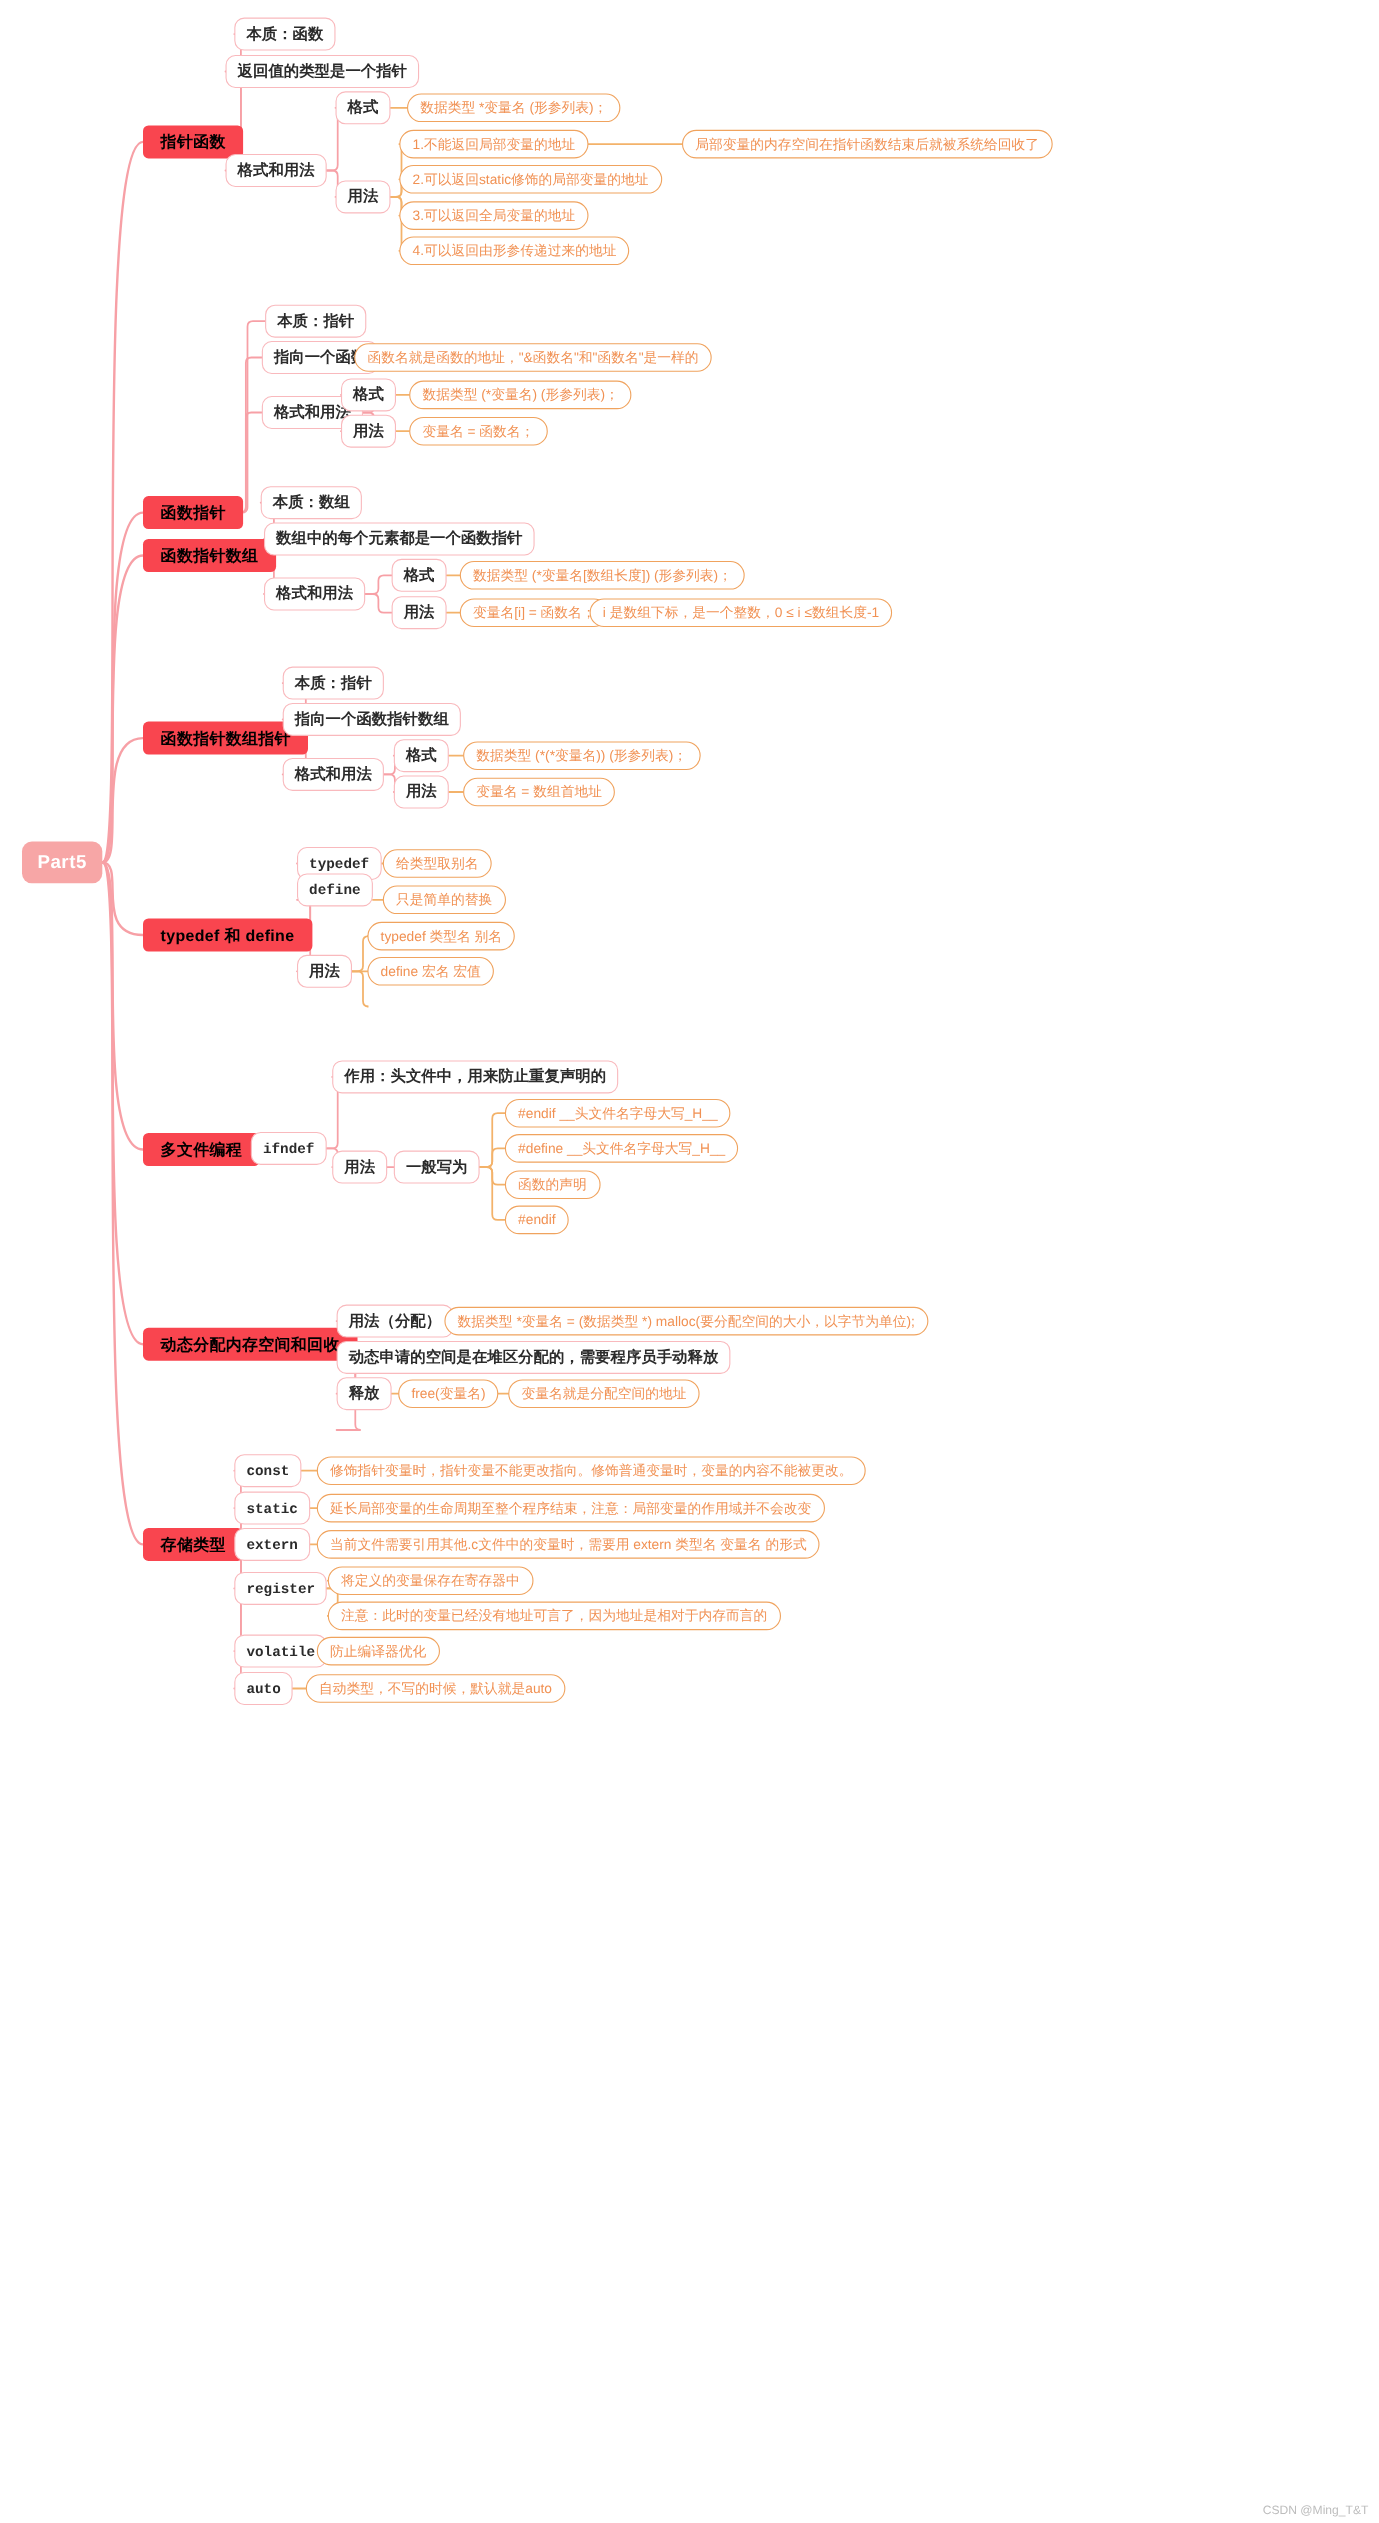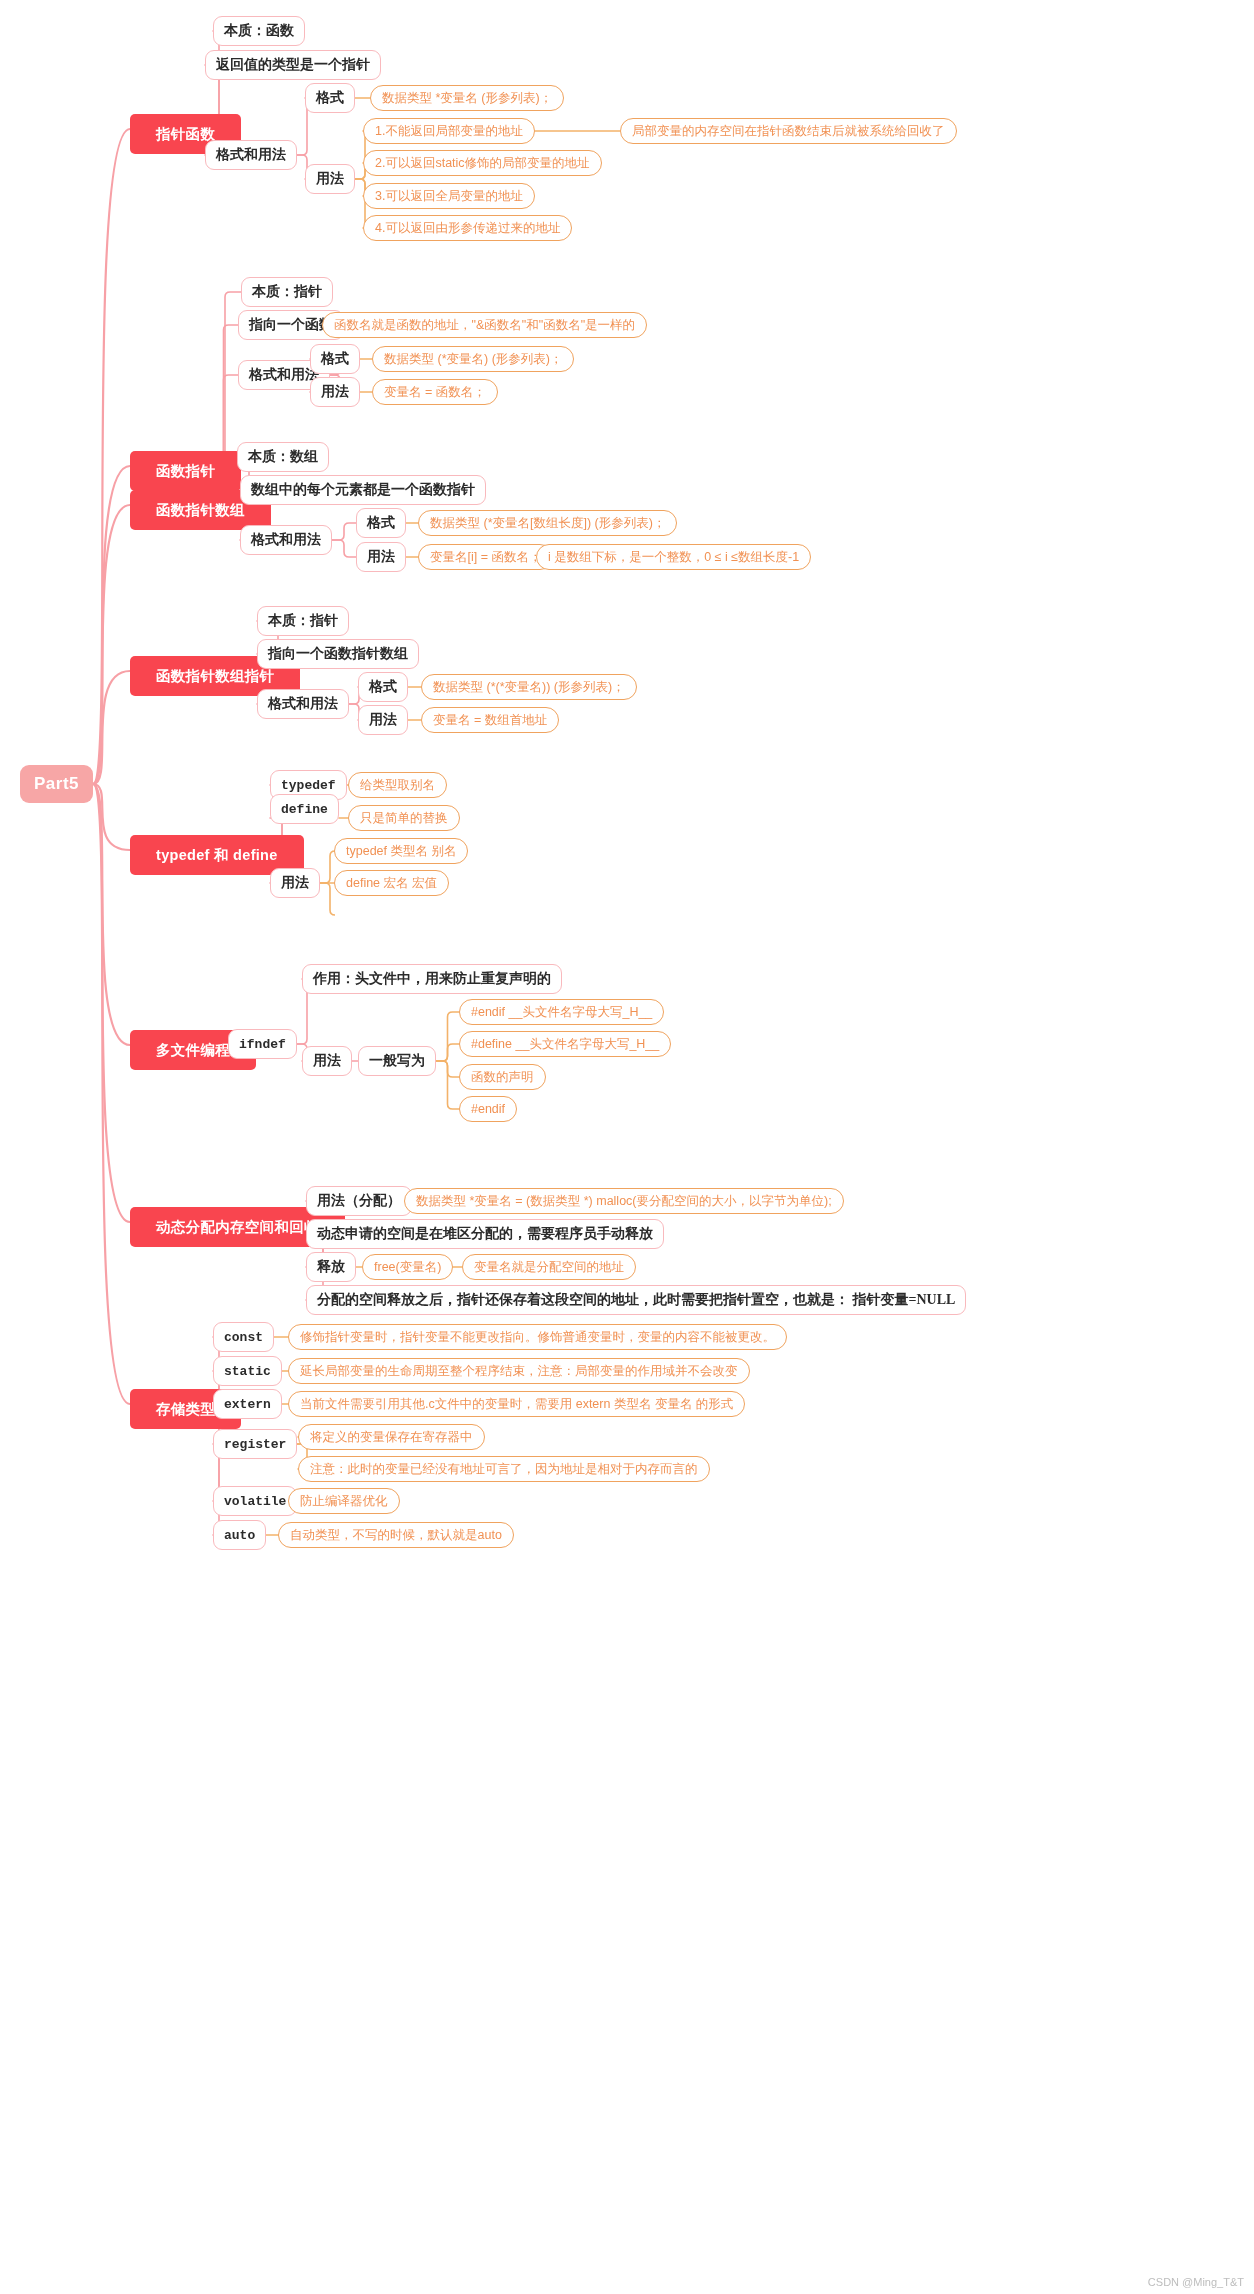--- a/index.html
+++ b/index.html
@@ -9,22 +9,22 @@
 
   .node{position:absolute;box-sizing:border-box;display:flex;align-items:center;justify-content:center;white-space:nowrap;}
 
   
   .root{
     background:#f7a6a6;color:#fff;font-weight:bold;font-size:17px;
     border-radius:9px;padding:0 14px;height:38px;letter-spacing:.5px;
   }
   
   .l1{
-    background:#f9454f;color:#ffffff;font-weight:bold;font-size:14.5px;
-    border-radius:5px;padding:0 26px;height:40px;letter-spacing:.3px;
+    background:#f9454f;color:#000000;font-weight:bold;font-size:14.5px;
+    border-radius:5px;padding:0 16px;height:30px;letter-spacing:.3px;
   }
   
   .l2{
     background:#fff;border:1.6px solid #f9b9bd;color:#2b2b2b;
     border-radius:9px;font-size:14px;padding:0 10px;height:30px;font-weight:bold;
     font-family:"Liberation Serif","DejaVu Serif",serif;
   }
   .l2.mono{font-family:"Liberation Mono","DejaVu Sans Mono",monospace;font-size:13px;}
   
   .l3{
@@ -174,21 +174,20 @@
     <div class="node l2" style="left: 302px; top: 1046px;">用法</div>
     <div class="node l2" style="left: 358px; top: 1046px;">一般写为</div>
     <div class="node l3" style="left: 459px; top: 999px;">#endif __头文件名字母大写_H__</div>
     <div class="node l3" style="left: 459px; top: 1031px;">#define __头文件名字母大写_H__</div>
     <div class="node l3" style="left: 459px; top: 1064px;">函数的声明</div>
     <div class="node l3" style="left: 459px; top: 1096px;">#endif</div>
     <div class="node l1" style="left: 130px; top: 1207px;">动态分配内存空间和回收</div>
     <div class="node l2" style="left: 306px; top: 1186px;">用法（分配）</div>
     <div class="node l2" style="left: 306px; top: 1219px;">动态申请的空间是在堆区分配的，需要程序员手动释放</div>
     <div class="node l2" style="left: 306px; top: 1252px;">释放</div>
-    <div class="node l2" style="left: 306px; top: 1285px;">分配的空间释放之后，指针还保存着这段空间的地址，此时需要把指针置空，也就是： 指针变量=NULL</div>
     <div class="node l3" style="left: 404px; top: 1188px;">数据类型 *变量名 = (数据类型 *) malloc(要分配空间的大小，以字节为单位);</div>
     <div class="node l3" style="left: 362px; top: 1254px;">free(变量名)</div>
     <div class="node l3" style="left: 462px; top: 1254px;">变量名就是分配空间的地址</div>
     <div class="node l1" style="left: 130px; top: 1389px;">存储类型</div>
     <div class="node l2 mono" style="left: 213px; top: 1322px;">const</div>
     <div class="node l2 mono" style="left: 213px; top: 1356px;">static</div>
     <div class="node l2 mono" style="left: 213px; top: 1389px;">extern</div>
     <div class="node l2 mono" style="left: 213px; top: 1429px;">register</div>
     <div class="node l2 mono" style="left: 213px; top: 1486px;">volatile</div>
     <div class="node l2 mono" style="left: 213px; top: 1520px;">auto</div>

